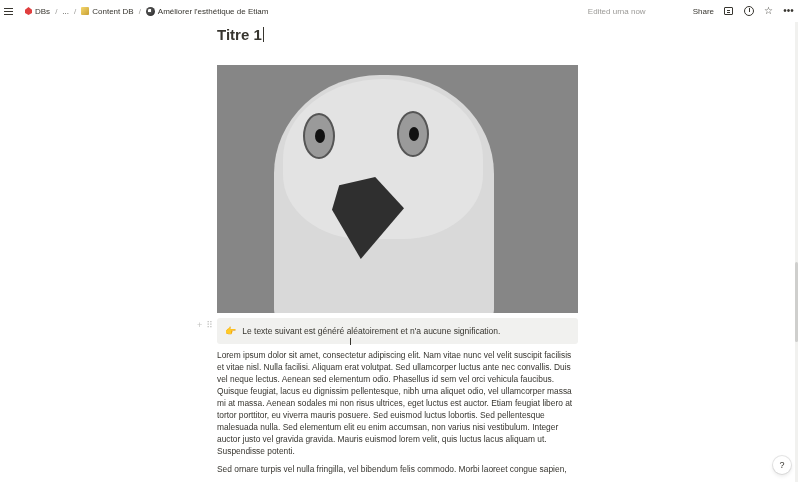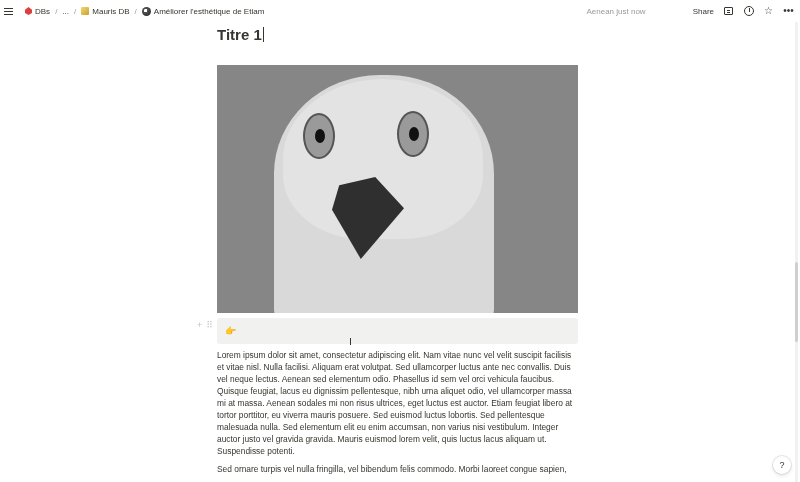--- a/index.html
+++ b/index.html
@@ -64,31 +64,31 @@
       <span class="ico-db"></span>
       <span>DBs</span>
     </div>
     <span class="sep">/</span>
     <div class="crumb">
       <span>...</span>
     </div>
     <span class="sep">/</span>
     <div class="crumb">
       <span class="ico-note"></span>
-      <span>Mauris DB</span>
+      <span>Content DB</span>
     </div>
     <span class="sep">/</span>
     <div class="crumb">
       <span class="ico-notion"></span>
       <span>Améliorer l'esthétique de Etiam</span>
     </div>
   </div>
 
   <div class="right">
-    <span class="edited">Aenean just now</span>
+    <span class="edited">Edited urna now</span>
     <span class="share">Share</span>
     <span class="ricon">
         <span class="cmt"></span>
       </span>
     <span class="ricon">
         <span class="clock"></span>
       </span>
     <span class="ricon">
         <span>☆</span>
       </span>
@@ -110,20 +110,21 @@
       </div>
     <div class="beak"></div>
   </div>
 
   <div class="callout-handles">
     <span>+</span>
     <span>⠿</span>
   </div>
   <div class="callout">
     <span class="emoji">👉</span>
+    <span>Le texte suivant est généré aléatoirement et n'a aucune signification.</span>
     <span class="ibeam"></span>
   </div>
 
   <p class="para p1">Lorem ipsum dolor sit amet, consectetur adipiscing elit. Nam vitae nunc vel velit suscipit facilisis et vitae nisl. Nulla facilisi. Aliquam erat volutpat. Sed ullamcorper luctus ante nec convallis. Duis vel neque lectus. Aenean sed elementum odio. Phasellus id sem vel orci vehicula faucibus. Quisque feugiat, lacus eu dignissim pellentesque, nibh urna aliquet odio, vel ullamcorper massa mi at massa. Aenean sodales mi non risus ultrices, eget luctus est auctor. Etiam feugiat libero at tortor porttitor, eu viverra mauris posuere. Sed euismod luctus lobortis. Sed pellentesque malesuada nulla. Sed elementum elit eu enim accumsan, non varius nisi vestibulum. Integer auctor justo vel gravida gravida. Mauris euismod lorem velit, quis luctus lacus aliquam ut. Suspendisse potenti.</p>
   <p class="para p2">Sed ornare turpis vel nulla fringilla, vel bibendum felis commodo. Morbi laoreet congue sapien,</p>
 </div>
 
 <div class="scroll-track"></div>
 <div class="scroll-thumb"></div>
 

